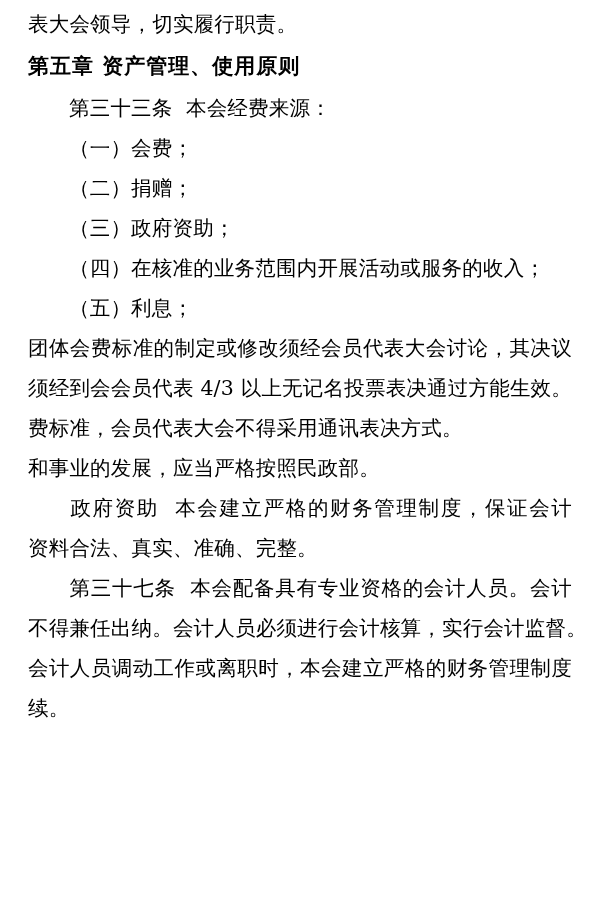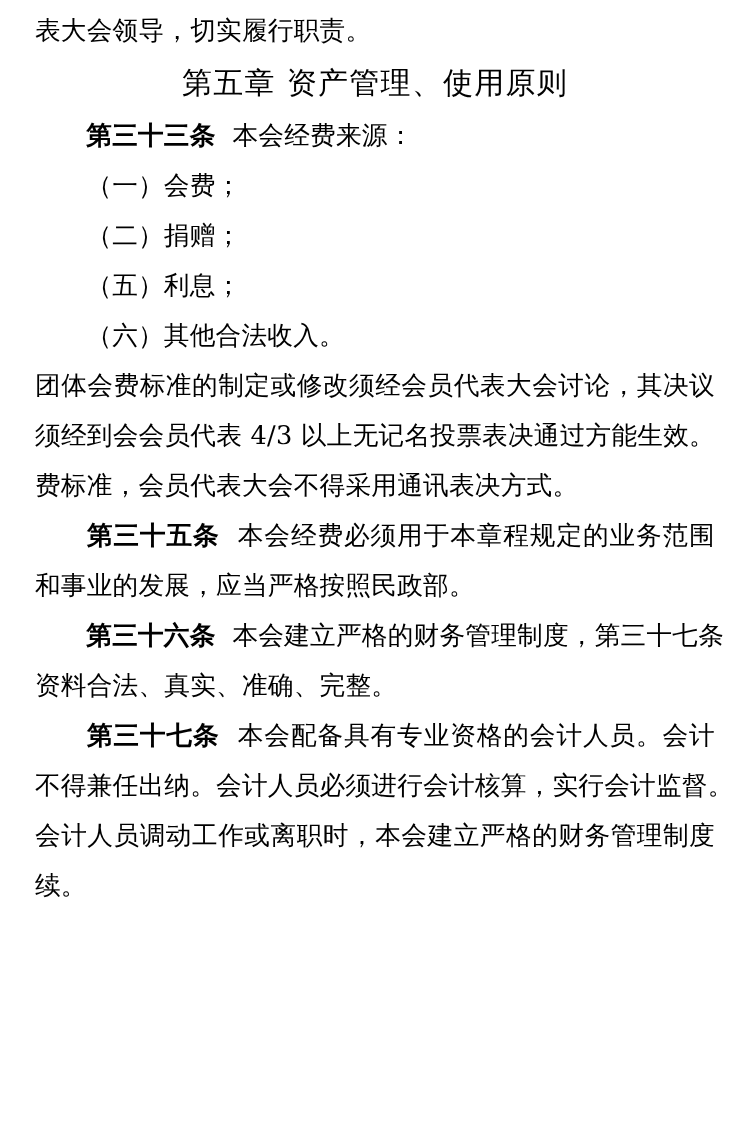--- a/index.html
+++ b/index.html
@@ -30,64 +30,62 @@
     white-space: nowrap;
   }
   .line.nojust {
     text-align: left;
     text-align-last: left;
   }
   .indent2 {
     padding-left: 41px;
   }
   .chapter-title {
-    font-size: 24px;
+    font-size: 21px;
     line-height: 44px;
-    text-align: center;
-    font-weight: normal;
+    text-align: left;
+    font-weight: bold;
     letter-spacing: 1px;
   }
   .art-label {
-    font-weight: bold;
+    font-weight: normal;
   }
 </style>
 </head>
 <body>
 
 <div class="page">
 
   <div class="line nojust">表大会领导，切实履行职责。</div>
 
   <div class="chapter-title">第五章  资产管理、使用原则</div>
 
   <div class="line nojust indent2">
     <span class="art-label">第三十三条</span><span>&nbsp;&nbsp;</span><span>本会经费来源：</span>
   </div>
 
   <div class="line nojust indent2">（一）会费；</div>
   <div class="line nojust indent2">（二）捐赠；</div>
+  <div class="line nojust indent2">（三）政府资助；</div>
+  <div class="line nojust indent2">（四）在核准的业务范围内开展活动或服务的收入；</div>
   <div class="line nojust indent2">（五）利息；</div>
-  <div class="line nojust indent2">（六）其他合法收入。</div>
 
   <div>
     <div class="line">团体会费标准的制定或修改须经会员代表大会讨论，其决议</div>
     <div class="line">须经到会会员代表 4/3 以上无记名投票表决通过方能生效。</div>
     <div class="line nojust">费标准，会员代表大会不得采用通讯表决方式。</div>
   </div>
 
   <div>
-    <div class="line">
-      <span style="display:inline-block;width:41px"></span><span class="art-label">第三十五条</span><span>&nbsp;&nbsp;</span><span>本会经费必须用于本章程规定的业务范围</span>
-    </div>
     <div class="line nojust">和事业的发展，应当严格按照民政部。</div>
   </div>
 
   <div>
     <div class="line">
-      <span style="display:inline-block;width:41px"></span><span class="art-label">第三十六条</span><span>&nbsp;&nbsp;</span><span>本会建立严格的财务管理制度，第三十七条</span>
+      <span style="display:inline-block;width:41px"></span><span class="art-label">政府资助</span><span>&nbsp;&nbsp;</span><span>本会建立严格的财务管理制度，保证会计</span>
     </div>
     <div class="line nojust">资料合法、真实、准确、完整。</div>
   </div>
 
   <div>
     <div class="line">
       <span style="display:inline-block;width:41px"></span><span class="art-label">第三十七条</span><span>&nbsp;&nbsp;</span><span>本会配备具有专业资格的会计人员。会计</span>
     </div>
     <div class="line">不得兼任出纳。会计人员必须进行会计核算，实行会计监督。</div>
     <div class="line">会计人员调动工作或离职时，本会建立严格的财务管理制度</div>

